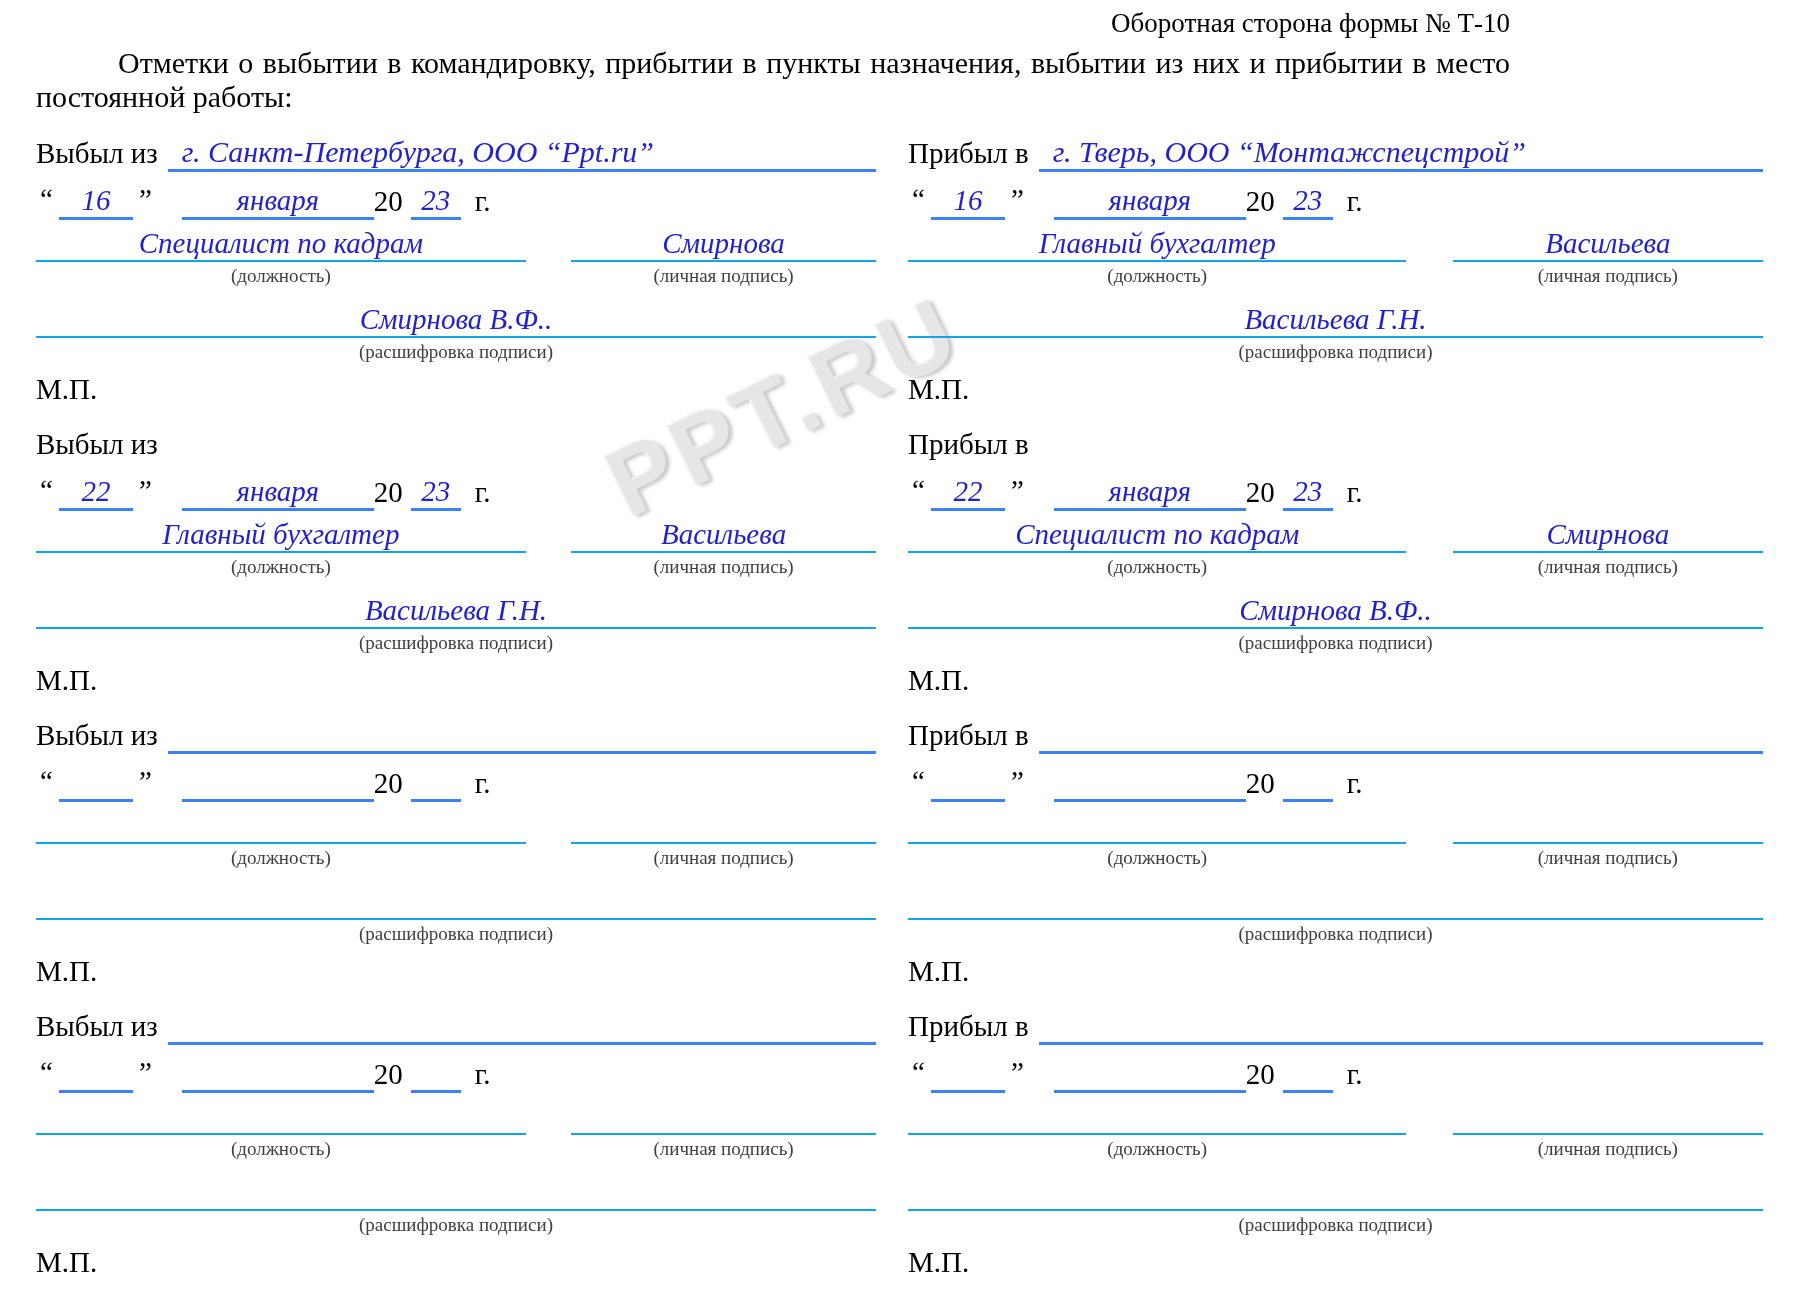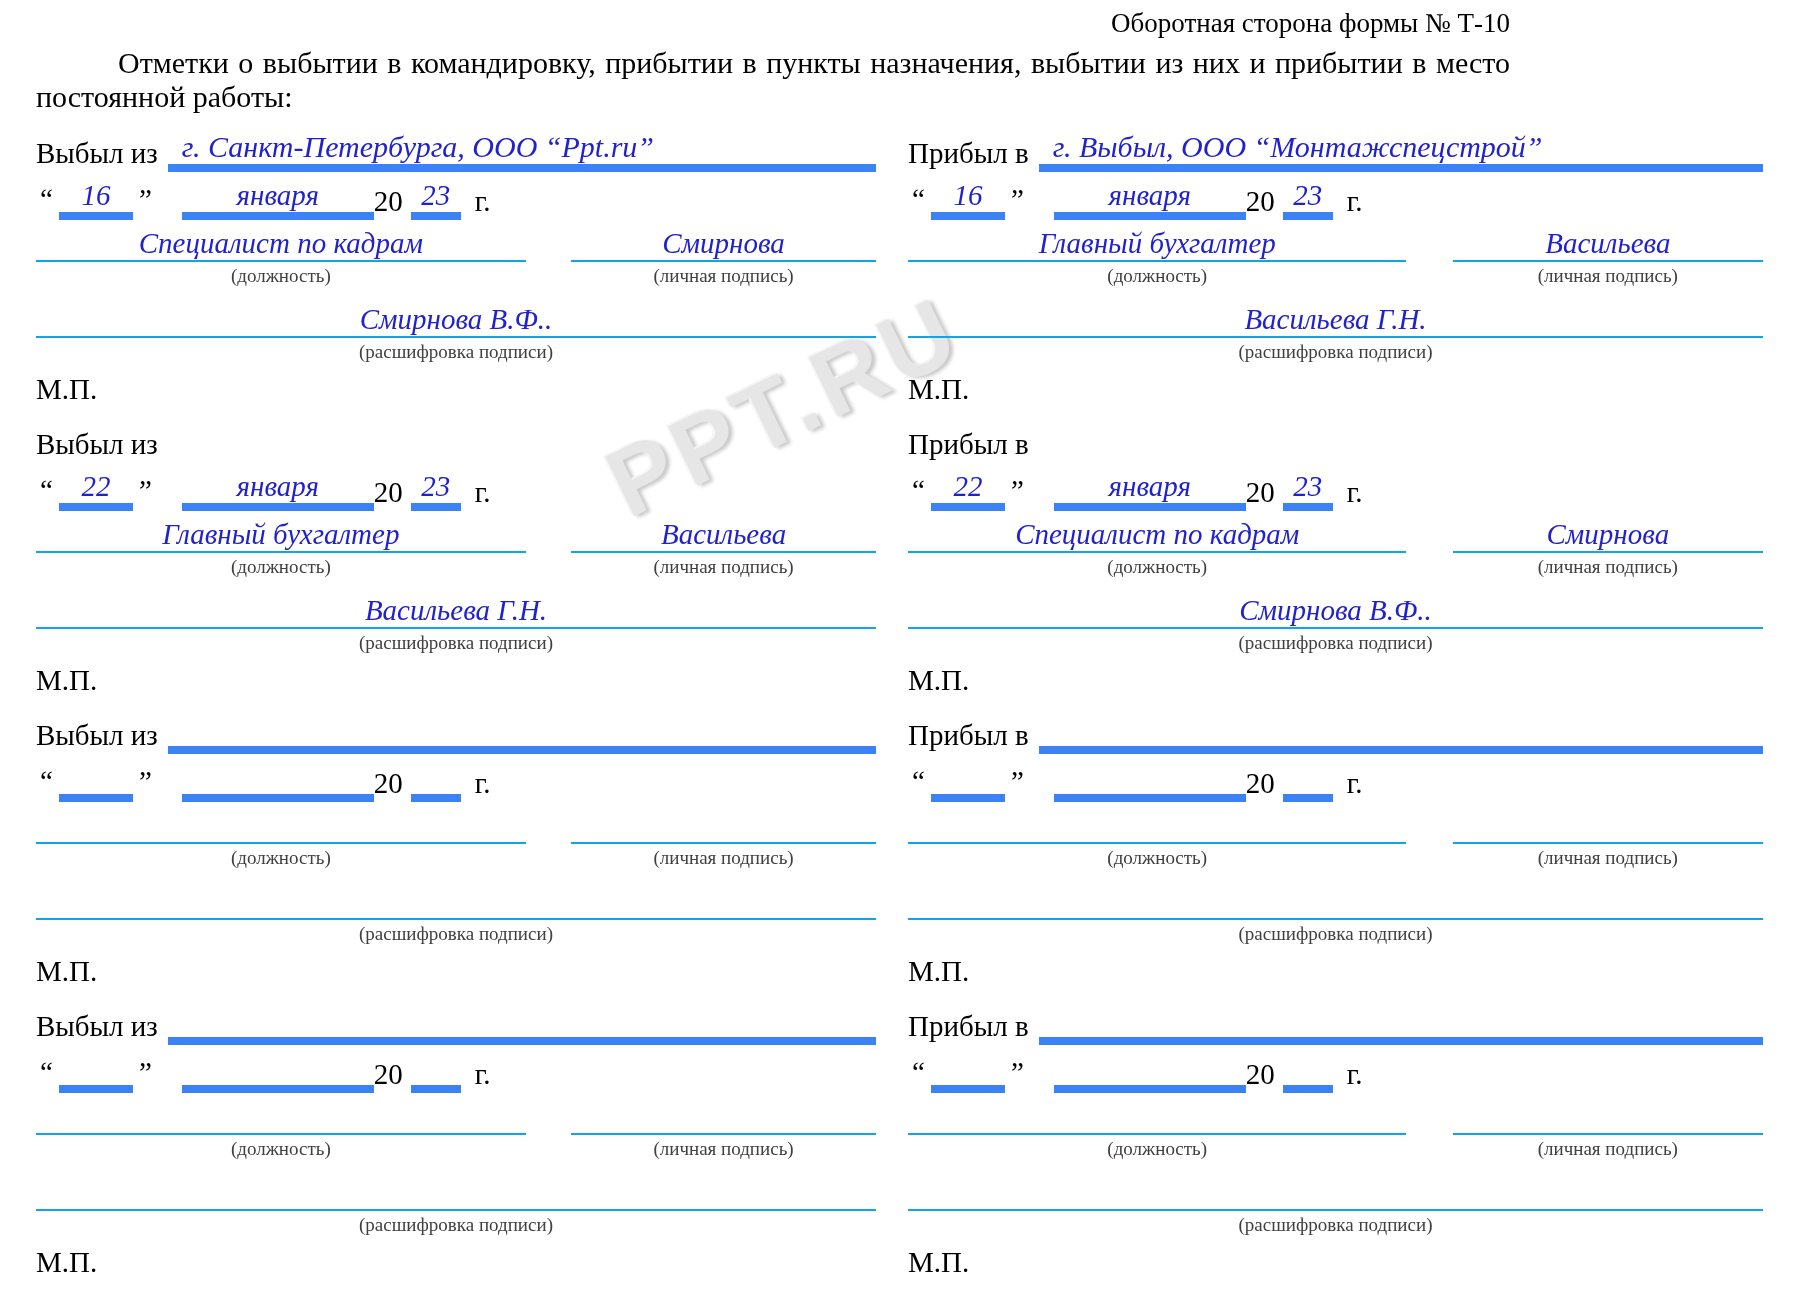--- a/index.html
+++ b/index.html
@@ -34,21 +34,21 @@
     margin-top:4px;
     display:grid;
     grid-template-columns:840px 855px;
     column-gap:32px;
   }
   .cell { width:100%; }
   .row { position:relative; }
   
   .place-row { display:flex; align-items:flex-end; height:54px; font-size:29px; }
   .place-row .lbl { white-space:nowrap; padding-right:10px; padding-bottom:2px; }
-  .fill { border-bottom:8px solid #3b82f6; }
+  .fill { border-bottom:3px solid #3b82f6; }
   .place-line {
     flex:1; height:100%;
     display:flex; align-items:flex-end;
     padding-left:14px; padding-bottom:1px;
     overflow:hidden; white-space:nowrap;
   }
   .ink { color:#2222cc; font-style:italic; font-size:29px; line-height:32px; }
   .place-line .ink { font-size:30px; }
   
   .date-row { display:flex; align-items:flex-end; height:48px; font-size:29px; }
@@ -150,21 +150,21 @@
             </div>
           <div class="caption">(расшифровка подписи)</div>
         </div>
         <div class="seal-row">М.П.</div>
       </div>
 
       <div class="cell">
         <div class="row place-row">
           <span class="lbl">Прибыл в</span>
           <span class="fill place-line">
-              <span class="ink">г. Выбыл, ООО “Монтажспецстрой”</span>
+              <span class="ink">г. Тверь, ООО “Монтажспецстрой”</span>
             </span>
         </div>
         <div class="row date-row">
           <span class="q">“</span>
           <span class="fill seg seg-day">
               <span class="ink">16</span>
             </span>
           <span class="q close">”</span>
           <span class="fill seg seg-month">
               <span class="ink">января</span>

